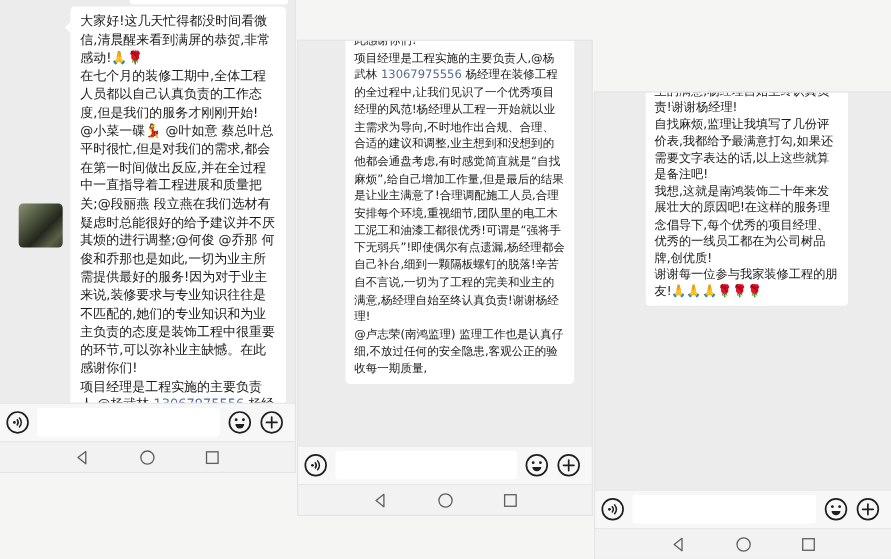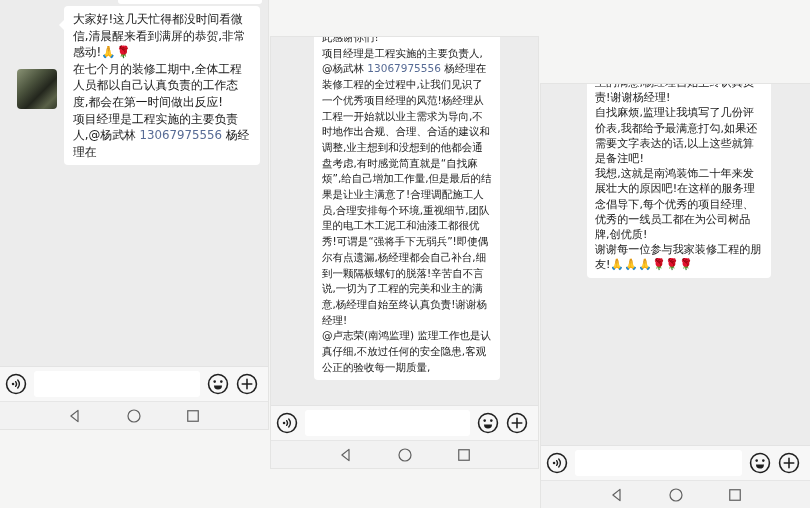--- a/index.html
+++ b/index.html
@@ -36,21 +36,21 @@
   .p1 .bubble{
     margin-left:7px;margin-top:-6px;width:196px;
     padding:5px 9px;font-size:11.8px;line-height:16.6px;
   }
   .p1 .bubble::before{
     content:"";position:absolute;left:-5px;top:14px;
     border-top:5px solid transparent;border-bottom:5px solid transparent;
     border-right:5px solid #fff;
   }
   .p2 .bubble{
-    margin:-12px 18px 0 43px;width:186px;
+    margin:-12px 18px 0 43px;width:208px;
     padding:5px 8px;font-size:10.5px;line-height:15.7px;
   }
   .p3 .bubble{
     margin:-14px 0 0 46px;width:184px;
     padding:5px 8px;font-size:11.1px;line-height:15.2px;
   }
   .bubble p{margin:0;}
   .bubble .link{color:#576b95;}
 
   .inputbar{
@@ -74,21 +74,22 @@
 <body>
 
 <div class="panel p1">
   <div class="chat">
     <div class="remnant"></div>
     <div class="msgrow">
       <div class="avatar"></div>
       <div class="bubble">
         <div class="msg">
             <p><span>大家好!这几天忙得都没时间看微信,清晨醒来看到满屏的恭贺,非常感动!🙏🌹</span></p>
-            <p><span>在七个月的装修工期中,全体工程人员都以自己认真负责的工作态度,都会在第一时间做出反应!</span></p>
+            <p><span>在七个月的装修工期中,全体工程人员都以自己认真负责的工作态度,但是我们的服务才刚刚开始!</span></p>
+            <p><span>@小菜一碟💃 @叶如意 蔡总叶总平时很忙,但是对我们的需求,都会在第一时间做出反应,并在全过程中一直指导着工程进展和质量把关;@段丽燕 段立燕在我们选材有疑虑时总能很好的给予建议并不厌其烦的进行调整;@何俊 @乔那 何俊和乔那也是如此,一切为业主所需提供最好的服务!因为对于业主来说,装修要求与专业知识往往是不匹配的,她们的专业知识和为业主负责的态度是装饰工程中很重要的环节,可以弥补业主缺憾。在此感谢你们!</span></p>
             <p><span>项目经理是工程实施的主要负责人,@杨武林 </span><span class="link">13067975556</span><span> 杨经理在</span></p>
           </div>
       </div>
     </div>
   </div>
   <div class="inputbar">
     <svg class="roundicon" viewBox="0 0 24 24">
       <circle cx="12" cy="12" r="10.3" fill="none" stroke="#1f1f1f" stroke-width="1.7"></circle>
       <circle cx="8.8" cy="12" r="1.4" fill="#1f1f1f"></circle>
       <path d="M11.6 9.4 a4.2 4.2 0 0 1 0 5.2 M13.9 7.6 a7 7 0 0 1 0 8.8" fill="none" stroke="#1f1f1f" stroke-width="1.5" stroke-linecap="round"></path>

